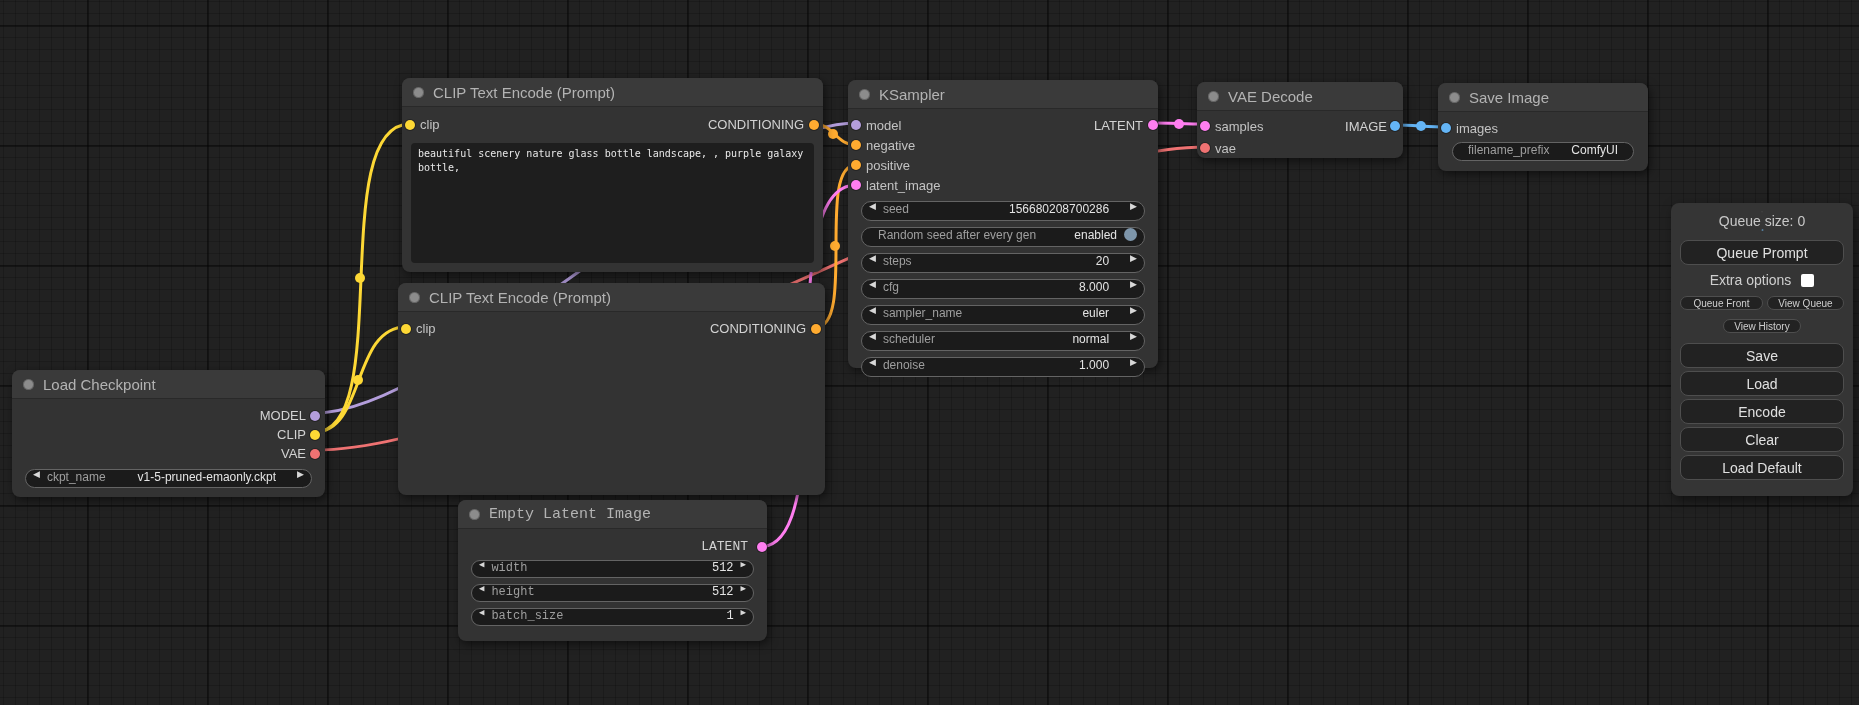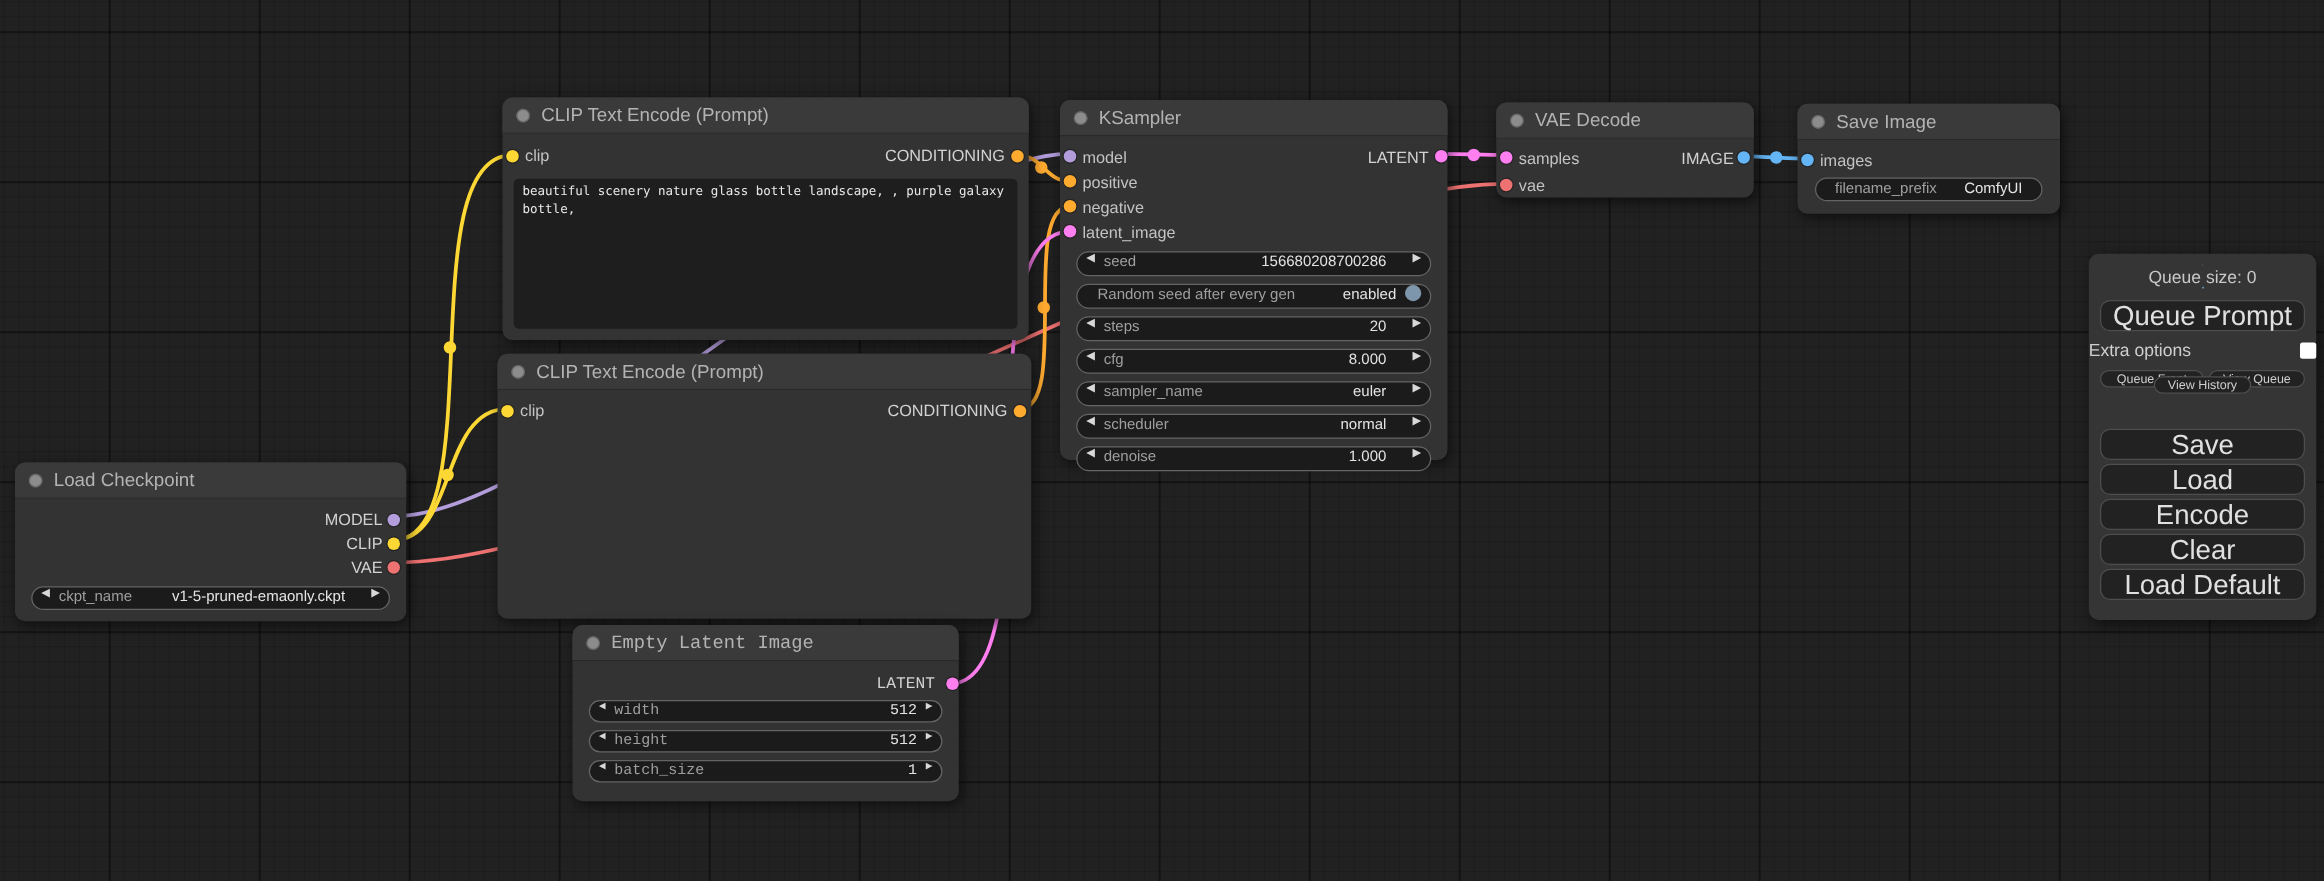--- a/index.html
+++ b/index.html
@@ -39,24 +39,24 @@
     white-space:pre-wrap;word-break:break-word;}
   .toggle-dot{width:13px;height:13px;border-radius:50%;flex:none;}
   
   .qpanel{position:absolute;left:1671px;top:203px;width:182px;height:293px;background:#353535;
     border-radius:8px;box-shadow:3px 4px 12px rgba(0,0,0,.55);z-index:3;}
   .qheader{display:flex;align-items:center;height:20px;margin:8px 10px 0;flex-direction:column;}
   .qsize{flex:1;text-align:center;color:#c8c8c8;font-size:14px;}
   .qbtn{position:absolute;background:#222222;border:1px solid #4e4e4e;border-radius:8px;
     color:#e0e0e0;display:flex;align-items:center;justify-content:center;box-sizing:border-box;
     cursor:default;white-space:nowrap;}
-  .qbig{left:9px;width:164px;height:25px;font-size:22px;}
+  .qbig{left:9px;width:164px;height:25px;font-size:14px;}
   .qsmall{height:14px;font-size:10px;color:#cfcfcf;}
   .extra{position:absolute;left:0;top:69px;width:100%;display:flex;align-items:center;
-    justify-content:space-between;gap:10px;color:#cfcfcf;font-size:14px;}
+    justify-content:center;gap:10px;color:#cfcfcf;font-size:14px;}
   .chk{width:13px;height:13px;border-radius:2px;flex:none;}
 </style>
 </head>
 <body>
 
 <svg id="wires" width="1859" height="705">
   <g fill="none" stroke-width="3" stroke-linecap="round">
     <path d="M315 413 C 450 413, 717 123, 856 123" stroke="#b39ddb"></path>
     <path d="M315 432 C 395 432, 326 124, 410 124" stroke="#fdd835"></path>
     <path d="M315 432 C 365 432, 352 327, 406 327" stroke="#fdd835"></path>
@@ -179,25 +179,25 @@
   </div>
   <div style="padding-top:6px;">
     <div class="slot">
       <span class="sdot in" style="background: rgb(179, 157, 219);"></span>
       <span class="lab-in">model</span>
       <span class="lab-out" style="margin-right:15px;">LATENT</span>
       <span class="sdot" style="right: 0px; background: rgb(255, 126, 240);"></span>
     </div>
     <div class="slot">
       <span class="sdot in" style="background: rgb(255, 171, 48);"></span>
+      <span class="lab-in">negative</span>
+    </div>
+    <div class="slot">
+      <span class="sdot in" style="background: rgb(255, 171, 48);"></span>
       <span class="lab-in">positive</span>
-    </div>
-    <div class="slot">
-      <span class="sdot in" style="background: rgb(255, 171, 48);"></span>
-      <span class="lab-in">negative</span>
     </div>
     <div class="slot">
       <span class="sdot in" style="background: rgb(255, 126, 240);"></span>
       <span class="lab-in">latent_image</span>
     </div>
     <div style="height:6px;"></div>
     <div class="widget" style="height:18px;border-radius:10px;">
       <span class="arr">◀</span>
       <span>seed</span>
       <span class="wval" style="margin-right:14px;">156680208700286</span>
@@ -301,19 +301,19 @@
       <path d="M19.14 12.94c.04-.3.06-.61.06-.94s-.02-.64-.07-.94l2.03-1.58a.49.49 0 0 0 .12-.61l-1.92-3.32a.49.49 0 0 0-.59-.22l-2.39.96c-.5-.38-1.03-.7-1.62-.94l-.36-2.54a.48.48 0 0 0-.48-.41h-3.84c-.24 0-.43.17-.47.41l-.36 2.54c-.59.24-1.13.57-1.62.94l-2.39-.96a.49.49 0 0 0-.59.22L2.74 8.87a.49.49 0 0 0 .12.61l2.03 1.58c-.05.3-.09.63-.09.94s.02.64.07.94l-2.03 1.58a.49.49 0 0 0-.12.61l1.92 3.32c.12.22.37.29.59.22l2.39-.96c.5.38 1.03.7 1.62.94l.36 2.54c.05.24.24.41.48.41h3.84c.24 0 .44-.17.47-.41l.36-2.54c.59-.24 1.13-.56 1.62-.94l2.39.96c.22.08.47 0 .59-.22l1.92-3.32a.49.49 0 0 0-.12-.61l-2.01-1.58zM12 15.6A3.6 3.6 0 1 1 12 8.4a3.6 3.6 0 0 1 0 7.2z" fill="#6db3e8"></path>
     </svg>
   </div>
   <div class="qbtn qbig" style="top:37px;">Queue Prompt</div>
   <div class="extra">
     <span>Extra options</span>
     <span class="chk" style="background: rgb(255, 255, 255);"></span>
   </div>
   <div class="qbtn qsmall" style="left:9px;top:93px;width:83px;">Queue Front</div>
   <div class="qbtn qsmall" style="left:96px;top:93px;width:77px;">View Queue</div>
-  <div class="qbtn qsmall" style="left:52px;top:98px;width:78px;text-align:center;">View History</div>
+  <div class="qbtn qsmall" style="left:52px;top:116px;width:78px;text-align:center;">View History</div>
   <div class="qbtn qbig" style="top:140px;">Save</div>
   <div class="qbtn qbig" style="top:168px;">Load</div>
   <div class="qbtn qbig" style="top:196px;">Encode</div>
   <div class="qbtn qbig" style="top:224px;">Clear</div>
   <div class="qbtn qbig" style="top:252px;">Load Default</div>
 </div>
 
 </body></html>

